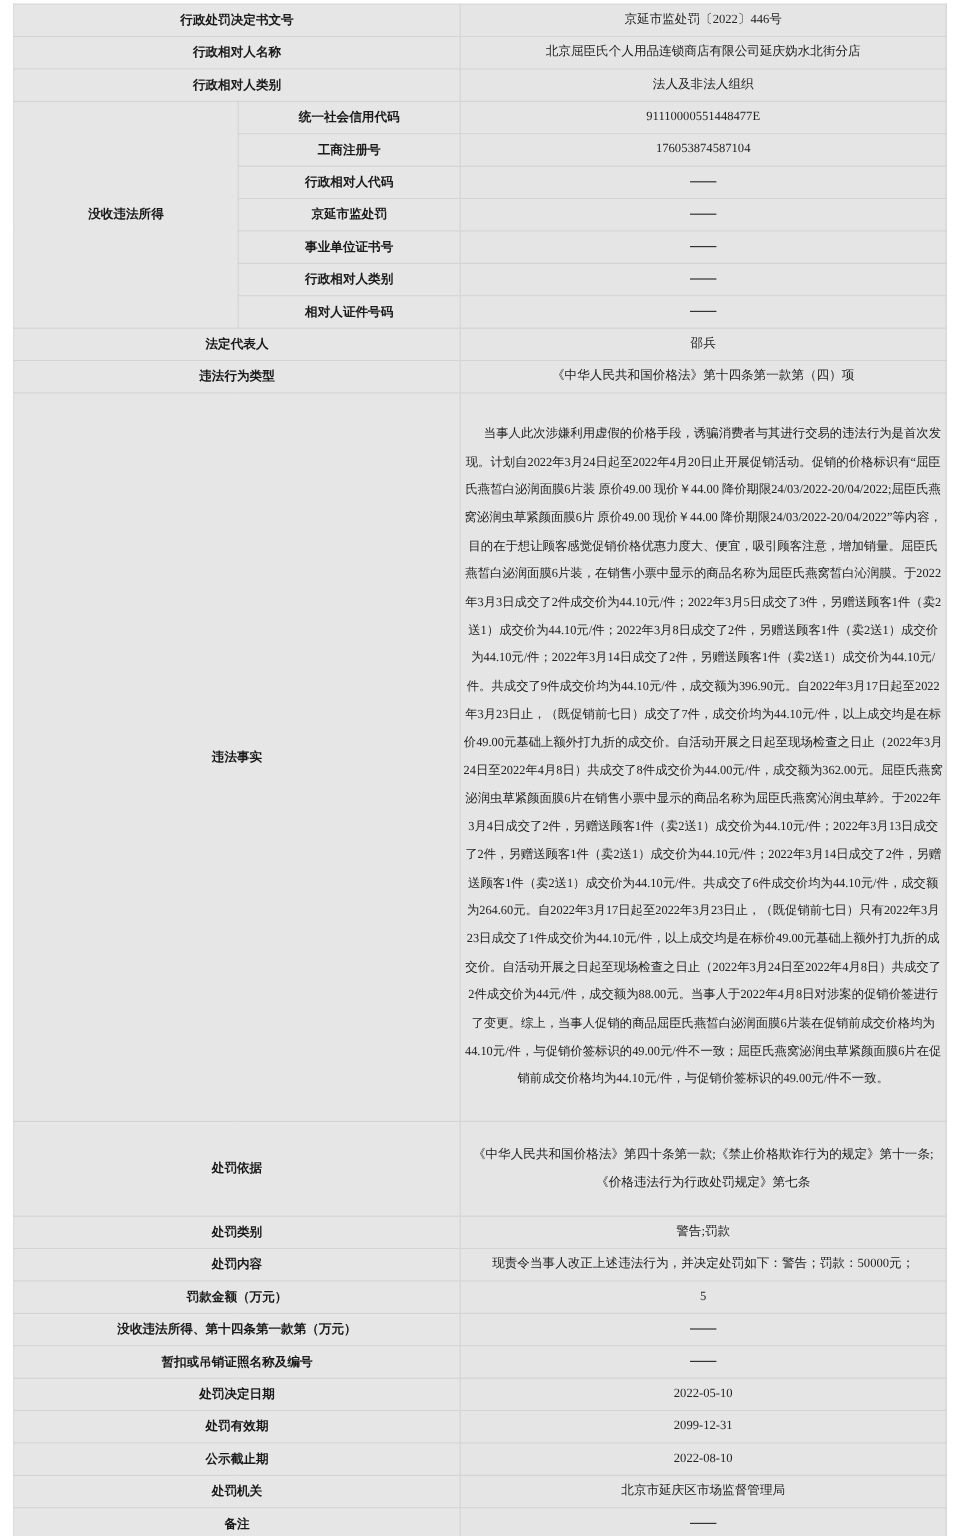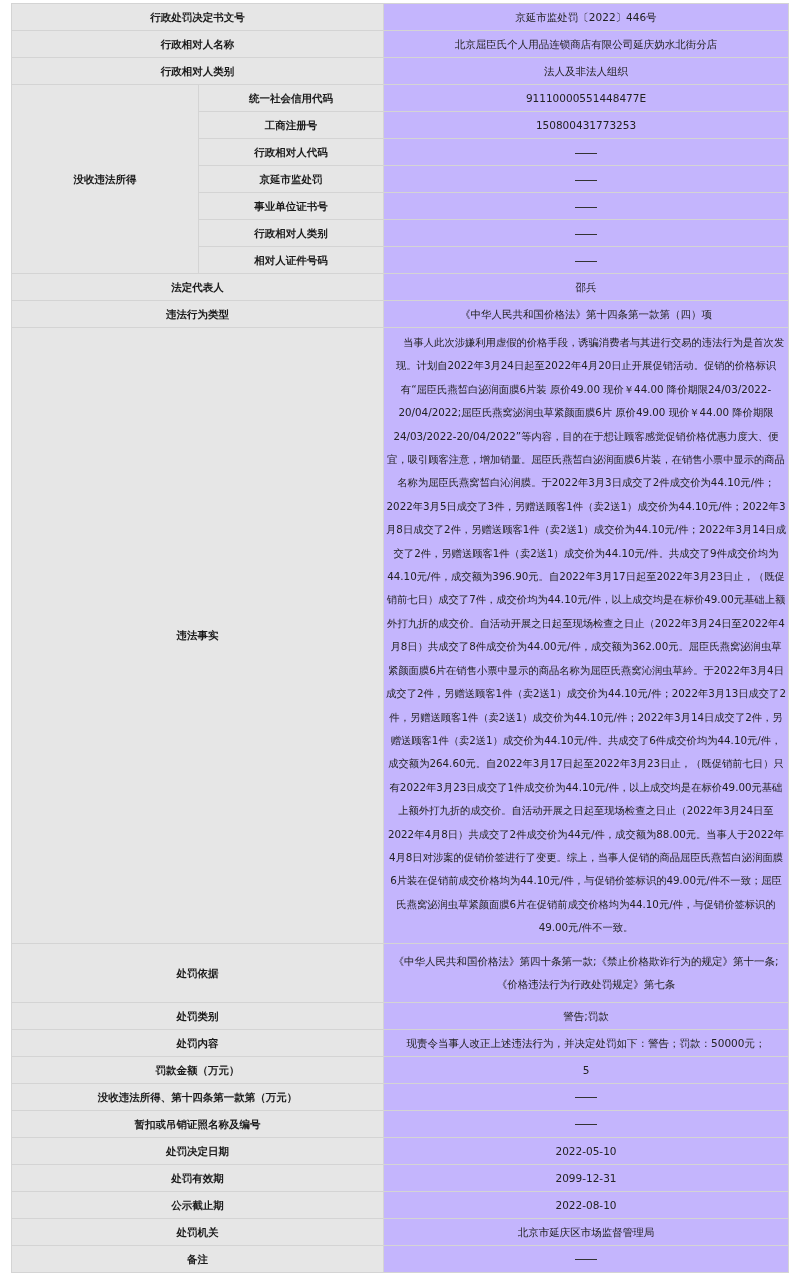--- a/index.html
+++ b/index.html
@@ -10,23 +10,23 @@
       border-collapse: collapse; table-layout: fixed;
       font-size: 10.5px;
     }
     table.penalty td {
       border: 1px solid #d4d4d4;
       text-align: center; vertical-align: middle;
       padding: 0 4px; height: 27px; box-sizing: border-box;
       line-height: 14px;
     }
     td.lbl { background: #e6e6e6; font-weight: bold; color: #1a1a1a; }
-    td.val { background: #c4b5fd; color: #222; }
+    td.val { background: #e5e5e5; color: #222; font-family: Liberation Serif, serif; }
     td.val.long { line-height: 23.4px; padding: 3px 2px; font-size: 10.3px; }
-    td.val.basis { line-height: 23px; padding: 6px 6px; }
+    td.val.basis { line-height: 23px; padding: 16px 6px; }
     .dash { display: inline-block; width: 22px; border-top: 1px solid #333; vertical-align: middle; }
     col.c1 { width: 187px; }
     col.c2 { width: 185px; }
     col.c3 { width: 405px; }
   </style>
 </head>
 <body>
 
 <table class="penalty">
   <colgroup>
@@ -47,21 +47,21 @@
       <td class="lbl" colspan="2">行政相对人类别</td>
       <td class="val">法人及非法人组织</td>
     </tr>
     <tr>
       <td class="lbl" rowspan="7">没收违法所得</td>
       <td class="lbl">统一社会信用代码</td>
       <td class="val">91110000551448477E</td>
     </tr>
     <tr>
       <td class="lbl">工商注册号</td>
-      <td class="val">150800431773253</td>
+      <td class="val">176053874587104</td>
     </tr>
     <tr>
       <td class="lbl">行政相对人代码</td>
       <td class="val"><span class="dash"></span></td>
     </tr>
     <tr>
       <td class="lbl">京延市监处罚</td>
       <td class="val"><span class="dash"></span></td>
     </tr>
     <tr>

